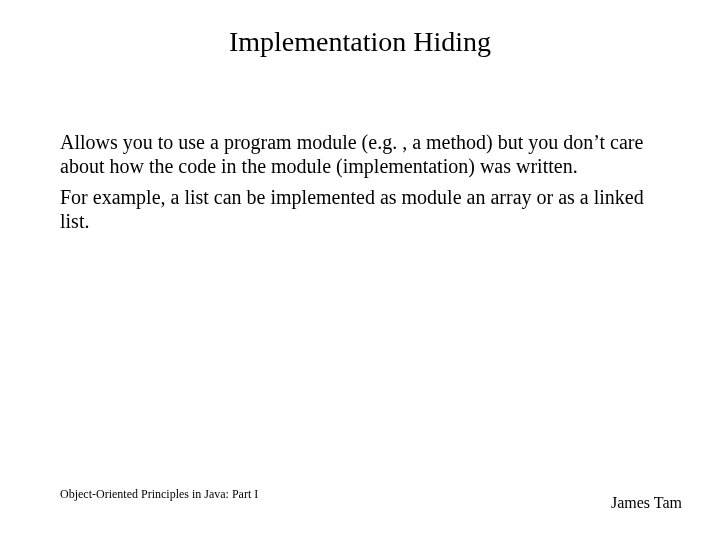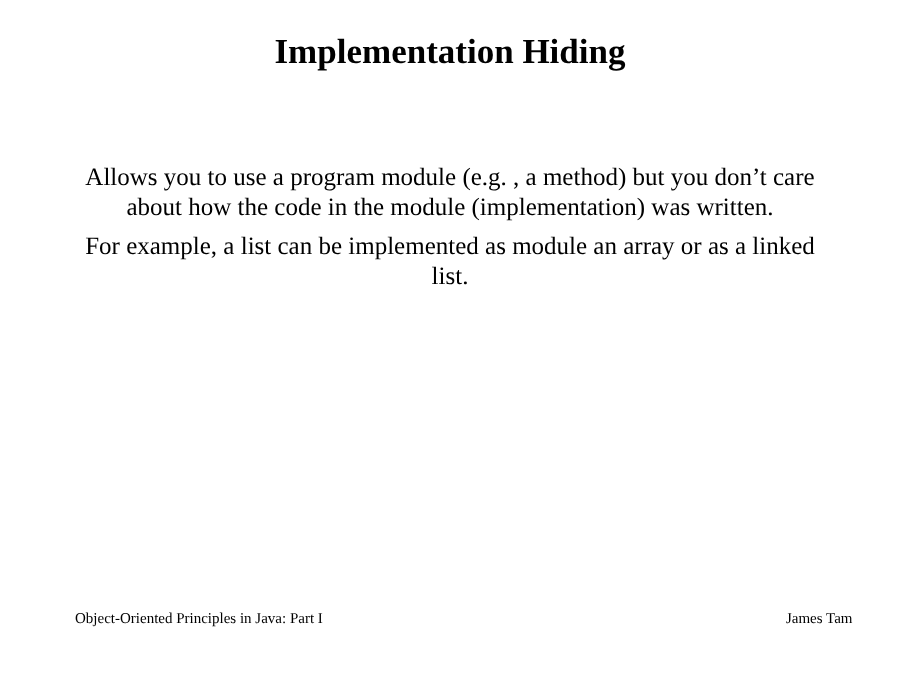--- a/index.html
+++ b/index.html
@@ -19,45 +19,44 @@
     position: relative;
     box-sizing: border-box;
   }
   .title {
     position: absolute;
     top: 26px;
     left: 0;
     width: 100%;
     text-align: center;
     font-size: 28px;
-    font-weight: bold;
+    font-weight: normal;
   }
   .body {
     position: absolute;
     top: 130px;
     left: 60px;
     width: 600px;
     font-size: 20px;
     line-height: 1.22;
   }
   .body p {
     margin: 0 0 6px 0;
-    text-align: center;
   }
   .footer-left {
     position: absolute;
     left: 60px;
     bottom: 38px;
     font-size: 12px;
   }
   .footer-right {
     position: absolute;
     right: 38px;
-    bottom: 38px;
-    font-size: 12px;
+    bottom: 28px;
+    font-size: 16px;
   }
 </style>
 </head>
 <body>
 
 <div class="slide">
   <div class="title">Implementation Hiding</div>
   <div class="body">
     <p>Allows you to use a program module (e.g. , a method) but you don’t care about how the code in the module (implementation) was written.</p>
     <p>For example, a list can be implemented as module an array or as a linked list.</p>

